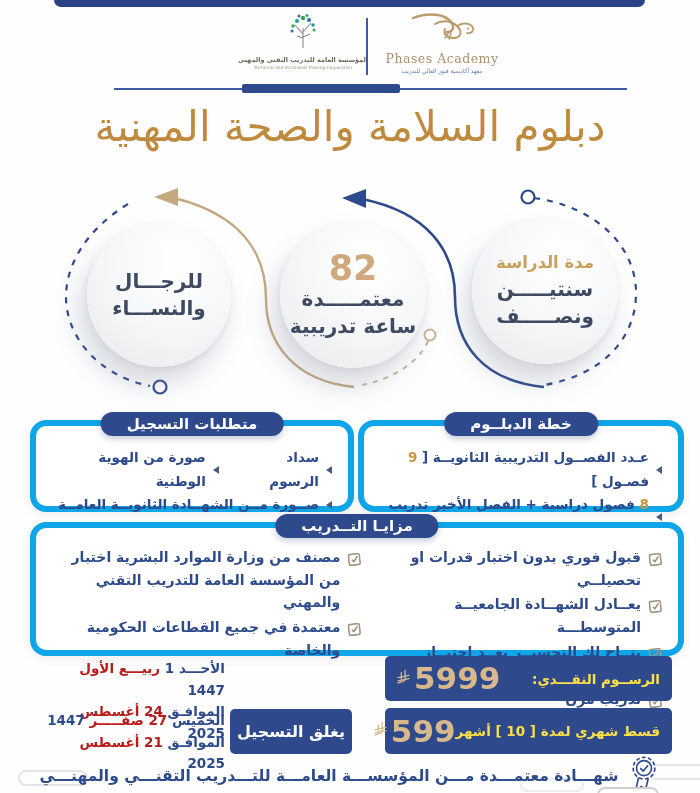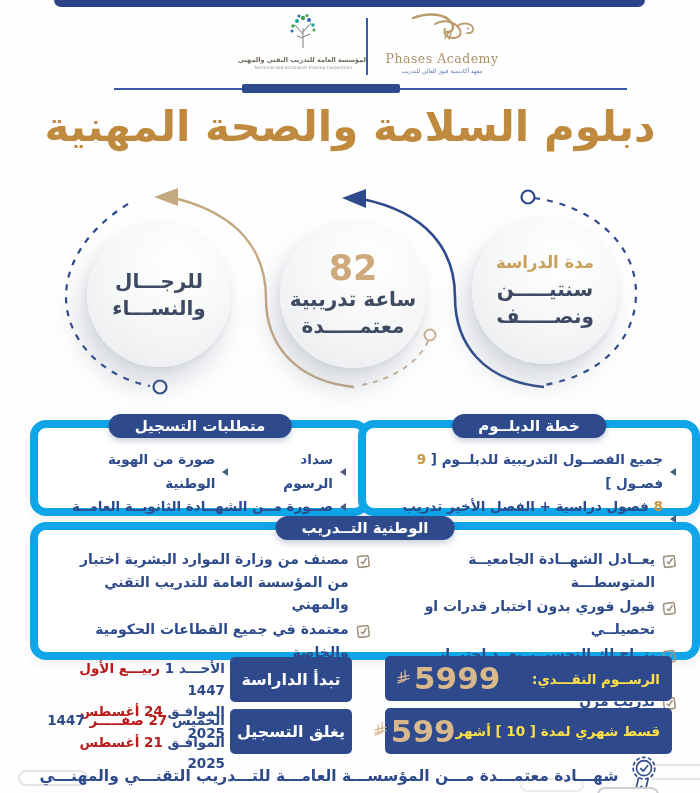--- a/index.html
+++ b/index.html
@@ -17,35 +17,35 @@
   .logo-tvtc .en{font-size:4.3px;color:#9a948a;margin-top:1px;white-space:nowrap;}
   .header-divider{position:absolute;left:366px;top:18px;width:2px;height:57px;background:#3c5ba2;}
   .logo-phases{position:absolute;left:378px;top:10px;width:128px;
     display:flex;flex-direction:column;align-items:center;text-align:center;}
   .logo-phases .en{font-family:"DejaVu Serif",serif;font-size:12.5px;color:#ab906a;letter-spacing:.5px;margin-top:1px;white-space:nowrap;}
   .logo-phases .ar{font-size:5.8px;color:#5b79b5;margin-top:2px;white-space:nowrap;}
   .rule-thin{position:absolute;left:114px;top:88px;width:513px;height:2px;background:#3c5ba2;}
   .rule-thick{position:absolute;left:242px;top:84px;width:158px;height:9px;background:#2e4a8c;border-radius:2px;}
   
   .title{position:absolute;left:0;top:100px;width:100%;text-align:center;direction:rtl;
-    color:#c08a3e;font-size:42px;font-weight:bold;line-height:1.3;}
+    color:#c08a3e;font-size:42px;font-weight:normal;line-height:1.3;}
   
   .circles{position:absolute;left:0;top:185px;width:700px;height:225px;}
   .circles svg.arcs{position:absolute;left:0;top:0;}
   .bubble{position:absolute;border-radius:50%;
     background:radial-gradient(circle at 62% 28%, #ffffff 0%, #f6f7f8 48%, #e7e9ec 100%);
     box-shadow:-8px 18px 26px rgba(125,135,155,.30), 0 2px 6px rgba(125,135,155,.12);
     display:flex;flex-direction:column;align-items:center;justify-content:center;
     direction:rtl;text-align:center;}
   .bubble .big-num{font-size:35px;font-weight:bold;color:#cfa87c;line-height:1.05;}
   .bubble .gold-label{font-size:16.5px;font-weight:bold;color:#c9a05a;margin-bottom:4px;}
   .bubble .line{font-size:20px;font-weight:bold;color:#3e4a61;line-height:1.35;}
   
-  .card{position:absolute;background:#fff;border:8px solid #0ea5e9;border-radius:16px;
-    box-shadow:0 5px 10px rgba(60,70,100,.06);padding-left:12px;}
+  .card{position:absolute;background:#fff;border:6px solid #0ea5e9;border-radius:16px;
+    box-shadow:0 5px 10px rgba(60,70,100,.06);}
   .card .pill{position:absolute;top:-14px;left:50%;transform:translateX(-50%);
     background:#2e4a8c;color:#fff;font-size:15px;font-weight:bold;
     padding:3px 26px;border-radius:20px;white-space:nowrap;direction:rtl;
     box-shadow:0 3px 6px rgba(40,60,110,.25);}
   .req-box{left:30px;top:420px;width:312px;height:80px;}
   .plan-box{left:358px;top:420px;width:314px;height:80px;}
   .card .inner{position:absolute;inset:0;padding:20px 16px 0;direction:rtl;
     color:#2d4a8b;font-size:13.5px;font-weight:bold;line-height:1.75;}
   .bullet-row{display:flex;align-items:center;gap:7px;}
   .tri{width:0;height:0;border-top:4px solid transparent;border-bottom:4px solid transparent;
@@ -155,22 +155,22 @@
       <circle cx="160" cy="202" r="6.5" fill="#ffffff" stroke="#2e4a8c" stroke-width="2.2"></circle>
     </svg>
 
     <div class="bubble" style="left:87px;top:38px;width:144px;height:144px;">
       <span class="line">للرجـــال</span>
       <span class="line">والنســـاء</span>
     </div>
 
     <div class="bubble" style="left:280px;top:37px;width:146px;height:146px;">
       <span class="big-num">82</span>
+      <span class="line">معتمـــــدة</span>
       <span class="line">ساعة تدريبية</span>
-      <span class="line">معتمـــــدة</span>
     </div>
 
     <div class="bubble" style="left:472px;top:33px;width:146px;height:146px;">
       <span class="gold-label">مدة الدراسة</span>
       <span class="line">سنتيـــــن</span>
       <span class="line">ونصـــــف</span>
     </div>
   </div>
 
   <div class="card req-box">
@@ -191,46 +191,46 @@
         <span>صــورة مــن الشهــادة الثانويــة العامــة</span>
       </div>
     </div>
   </div>
 
   <div class="card plan-box">
     <div class="pill">خطة الدبلــوم</div>
     <div class="inner">
       <div class="bullet-row">
         <span class="tri"></span>
-        <span><span>جميع الفصــول التدريبية للدبلــوم [ </span><span class="gold-num">9</span><span> فصـول ]</span></span>
+        <span><span>عـدد الفصــول التدريبية الثانويــة [ </span><span class="gold-num">9</span><span> فصـول ]</span></span>
       </div>
       <div class="bullet-row">
         <span class="tri"></span>
         <span><span class="gold-num">8</span><span> فصول دراسية + الفصل الأخير تدريب تعاوني</span></span>
       </div>
     </div>
   </div>
 
   <div class="card benefits-box">
-    <div class="pill">الوطنية التــدريب</div>
+    <div class="pill">مزايـا التــدريب</div>
     <div class="benefits-cols">
       <div class="bcol right">
         <div class="bitem">
           <span class="chk"><svg width="13" height="13" viewBox="0 0 13 13">
                 <rect x="1" y="1" width="11" height="11" rx="2" fill="none" stroke="#a09380" stroke-width="1.6"></rect>
                 <path d="M4 6.5 L6 8.5 L10 3.5" fill="none" stroke="#a09380" stroke-width="1.6"></path>
               </svg></span>
+          <span>قبول فوري بدون اختبار قدرات او تحصيلــي</span>
+        </div>
+        <div class="bitem">
+          <span class="chk"><svg width="13" height="13" viewBox="0 0 13 13">
+                <rect x="1" y="1" width="11" height="11" rx="2" fill="none" stroke="#a09380" stroke-width="1.6"></rect>
+                <path d="M4 6.5 L6 8.5 L10 3.5" fill="none" stroke="#a09380" stroke-width="1.6"></path>
+              </svg></span>
           <span>يعــادل الشهــادة الجامعيــة المتوسطـــة</span>
-        </div>
-        <div class="bitem">
-          <span class="chk"><svg width="13" height="13" viewBox="0 0 13 13">
-                <rect x="1" y="1" width="11" height="11" rx="2" fill="none" stroke="#a09380" stroke-width="1.6"></rect>
-                <path d="M4 6.5 L6 8.5 L10 3.5" fill="none" stroke="#a09380" stroke-width="1.6"></path>
-              </svg></span>
-          <span>قبول فوري بدون اختبار قدرات او تحصيلــي</span>
         </div>
         <div class="bitem">
           <span class="chk"><svg width="13" height="13" viewBox="0 0 13 13">
                 <rect x="1" y="1" width="11" height="11" rx="2" fill="none" stroke="#a09380" stroke-width="1.6"></rect>
                 <path d="M4 6.5 L6 8.5 L10 3.5" fill="none" stroke="#a09380" stroke-width="1.6"></path>
               </svg></span>
           <span>يتــاح لك التجسيــر بعــد اجتيــاز الدبلــوم</span>
         </div>
         <div class="bitem">
           <span class="chk"><svg width="13" height="13" viewBox="0 0 13 13">
@@ -256,21 +256,20 @@
           <span>معتمدة في جميع القطاعات الحكومية والخاصة</span>
         </div>
       </div>
     </div>
   </div>
 
   <div class="date-block" style="top:658px;">
     <div><span>الأحـــد 1 </span><span class="date-gold">ربيـــع الأول</span><span> 1447</span></div>
     <div><span>الموافـق </span><span class="date-gold">24 أغسطس</span><span> 2025</span></div>
   </div>
-  <div class="sched-label" style="top:657px;">تبدأ الداراسة</div>
 
   <div class="date-block" style="top:710px;">
     <div><span>الخميس </span><span class="date-gold">27 صفـــــر</span><span> 1447</span></div>
     <div><span>الموافـق </span><span class="date-gold">21 أغسطس</span><span> 2025</span></div>
   </div>
   <div class="sched-label" style="top:709px;">يغلق التسجيل</div>
 
   <div class="fee-box" style="top:656px;height:45px;">
     <span class="lbl">الرســوم النقـــدي:</span>
     <span class="amt">5999</span>

